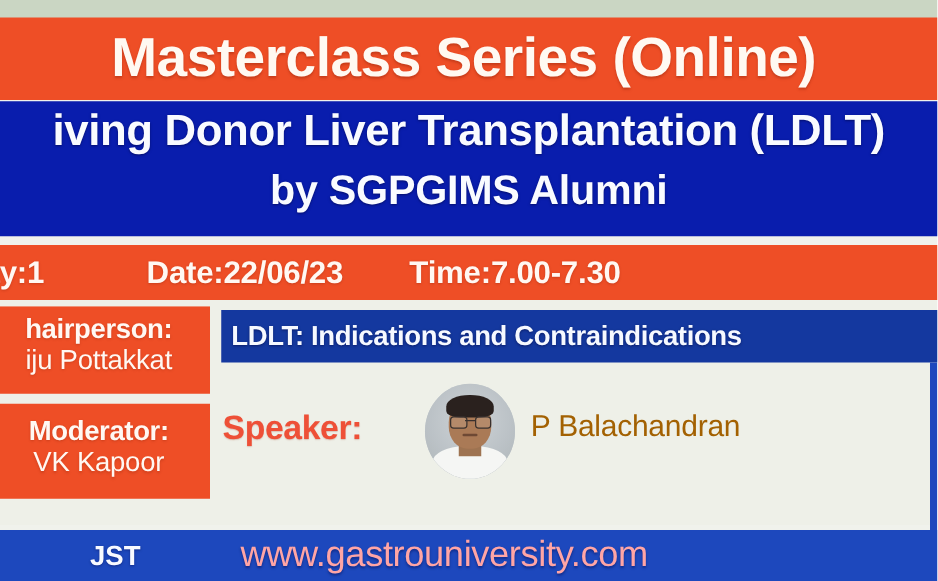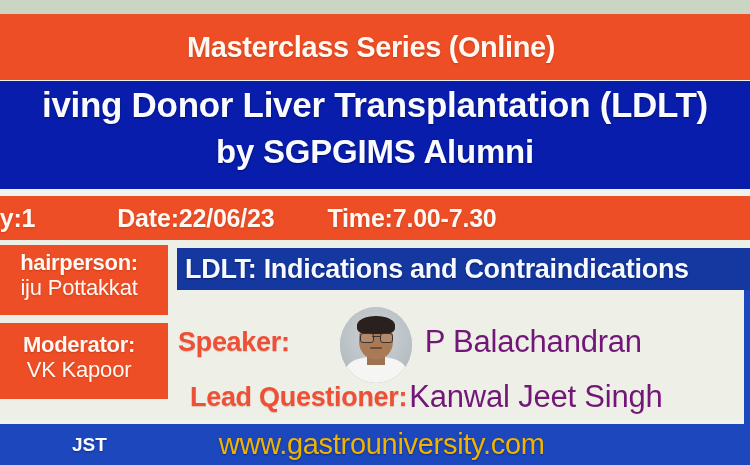--- a/index.html
+++ b/index.html
@@ -37,21 +37,21 @@
     left: -6px; top: 14px;
     width: 762px; height: 66px;
     background: #e8502a;
     display: flex;
     align-items: center;
     justify-content: center;
     overflow: hidden;
   }
   .band-title .txt {
     color: #fdf7f0;
-    font-size: 29px;
+    font-size: 44px;
     font-weight: bold;
     letter-spacing: -0.4px;
     white-space: nowrap;
     text-shadow: 0 1px 2px rgba(120,30,10,.35);
     transform: translateX(-4px);
   }
 
   
   .band-sub {
     position: absolute;
@@ -157,21 +157,21 @@
     position: absolute;
     left: 177px; top: 248px;
     width: 579px; height: 42px;
     background: #17399b;
     display: flex;
     align-items: center;
     overflow: hidden;
   }
   .topic-bar .txt {
     color: #f4f7ff;
-    font-size: 27px;
+    font-size: 22px;
     font-weight: bold;
     letter-spacing: -0.3px;
     white-space: nowrap;
     margin-left: 8px;
     text-shadow: 0 1px 2px rgba(0,0,40,.45);
   }
 
   
   .speaker-row {
     position: absolute;
@@ -182,22 +182,22 @@
   }
   .role-red {
     color: #e8523a;
     font-size: 27px;
     font-weight: bold;
     letter-spacing: -0.3px;
     white-space: nowrap;
     text-shadow: 0 1px 1px rgba(160,60,40,.25);
   }
   .person-dark {
-    color: #701a75;
-    font-size: 31px;
+    color: #a16207;
+    font-size: 24px;
     font-weight: normal;
     letter-spacing: -0.2px;
     white-space: nowrap;
   }
 
   
   .avatar {
     position: absolute;
     left: 340px; top: 307px;
     width: 72px; height: 76px;
@@ -234,34 +234,34 @@
     position: absolute;
     left: -6px; top: 424px;
     width: 762px; height: 41px;
     background: #2049b8;
     display: flex;
     align-items: center;
     overflow: hidden;
   }
   .band-bottom .brand {
     color: #f6f8ff;
-    font-size: 19px;
+    font-size: 22px;
     font-weight: bold;
     letter-spacing: 0px;
     white-space: nowrap;
     margin-left: 78px;
     text-shadow: 0 1px 2px rgba(0,0,60,.4);
   }
   .band-bottom .site {
-    color: #eab308;
+    color: #fca5a5;
     font-size: 29px;
     font-weight: normal;
     letter-spacing: -0.3px;
     white-space: nowrap;
-    margin-left: 112px;
+    margin-left: 80px;
     text-shadow: 0 1px 2px rgba(0,0,60,.4);
     text-align: center;
   }
   
   .right-sliver {
     position: absolute;
     right: 0; top: 290px;
     width: 6px; height: 134px;
     background: #2049b8;
   }
@@ -324,24 +324,20 @@
       <div class="av-neck"></div>
       <div class="av-head"></div>
       <div class="av-hair"></div>
       <div class="av-gl-l"></div>
       <div class="av-gl-r"></div>
       <div class="av-gl-br"></div>
       <div class="av-mouth"></div>
     </div>
   </div>
 
-  <div class="lq-row">
-    <span class="role-red">Lead Questioner:</span>
-    <span class="person-dark" style="margin-left:2px;">Kanwal Jeet Singh</span>
-  </div>
 
   <div class="right-sliver"></div>
 
   <div class="band-bottom">
     <span class="brand">JST</span>
     <span class="site">www.gastrouniversity.com</span>
   </div>
 
 </div>
 

